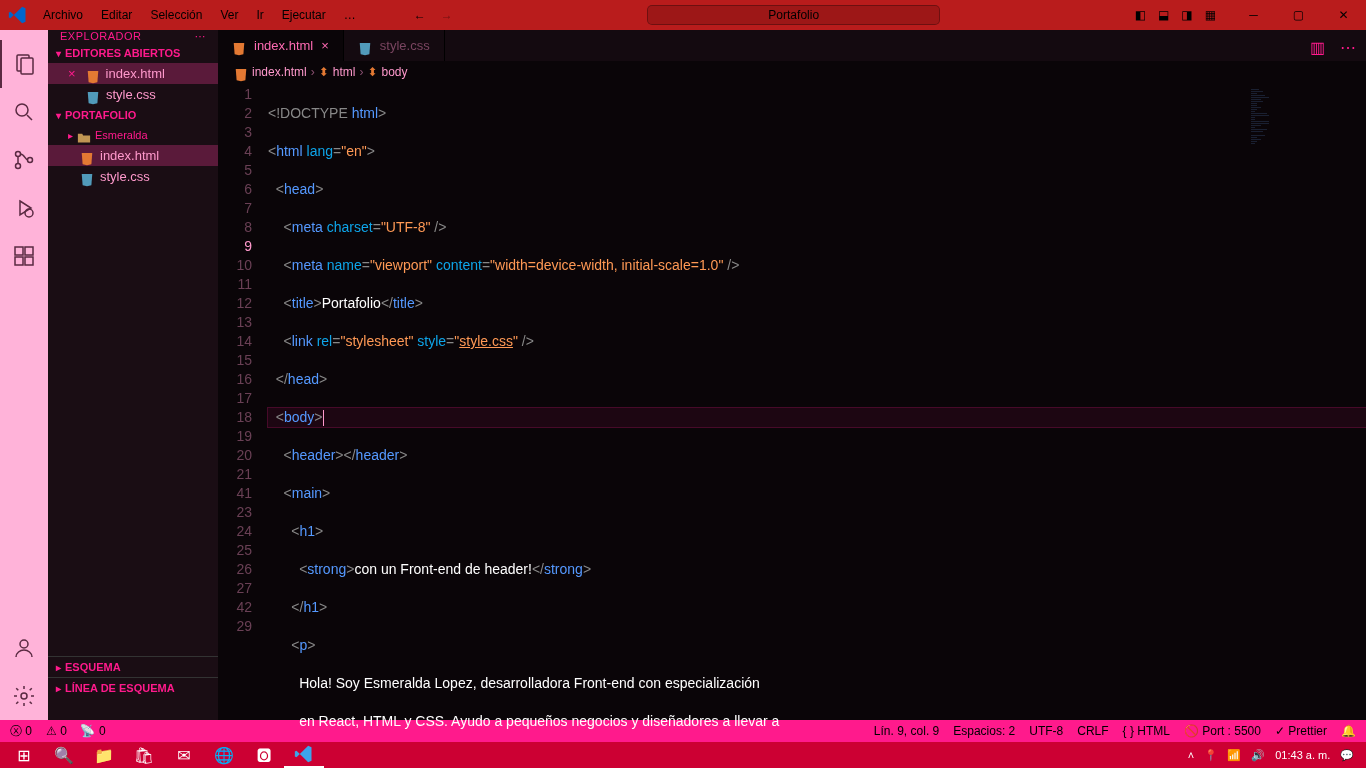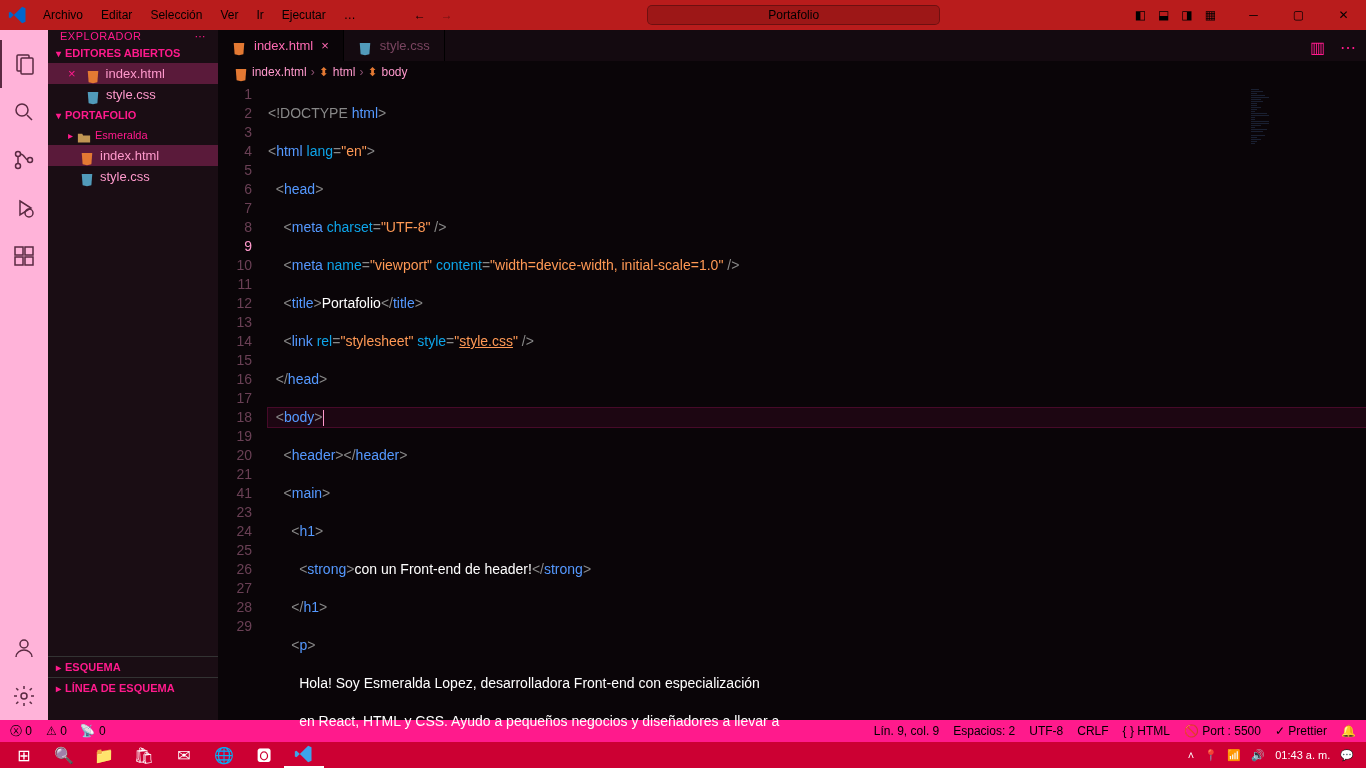--- a/index.html
+++ b/index.html
@@ -304,21 +304,21 @@
           <div class="ln">18</div>
           <div class="ln">19</div>
           <div class="ln">20</div>
           <div class="ln">21</div>
           <div class="ln">41</div>
           <div class="ln">23</div>
           <div class="ln">24</div>
           <div class="ln">25</div>
           <div class="ln">26</div>
           <div class="ln">27</div>
-          <div class="ln">28</div>
+          <div class="ln">42</div>
           <div class="ln">29</div>
       </div>
       <div class="code">
 <div class="line"><span class="c-bracket">&lt;</span><span class="c-doctype">!DOCTYPE</span><span class="c-tag"> html</span><span class="c-bracket">&gt;</span></div>
 <div class="line"><span class="c-bracket">&lt;</span><span class="c-tag">html</span><span class="c-attr"> lang</span><span class="c-bracket">=</span><span class="c-string">"en"</span><span class="c-bracket">&gt;</span></div>
 <div class="line">  <span class="c-bracket">&lt;</span><span class="c-tag">head</span><span class="c-bracket">&gt;</span></div>
 <div class="line">    <span class="c-bracket">&lt;</span><span class="c-tag">meta</span><span class="c-attr"> charset</span><span class="c-bracket">=</span><span class="c-string">"UTF-8"</span><span class="c-bracket"> /&gt;</span></div>
 <div class="line">    <span class="c-bracket">&lt;</span><span class="c-tag">meta</span><span class="c-attr"> name</span><span class="c-bracket">=</span><span class="c-string">"viewport"</span><span class="c-attr"> content</span><span class="c-bracket">=</span><span class="c-string">"width=device-width, initial-scale=1.0"</span><span class="c-bracket"> /&gt;</span></div>
 <div class="line">    <span class="c-bracket">&lt;</span><span class="c-tag">title</span><span class="c-bracket">&gt;</span><span class="c-text">Portafolio</span><span class="c-bracket">&lt;/</span><span class="c-tag">title</span><span class="c-bracket">&gt;</span></div>
 <div class="line">    <span class="c-bracket">&lt;</span><span class="c-tag">link</span><span class="c-attr"> rel</span><span class="c-bracket">=</span><span class="c-string">"stylesheet"</span><span class="c-attr"> style</span><span class="c-bracket">=</span><span class="c-string">"<span class="c-underline">style.css</span>"</span><span class="c-bracket"> /&gt;</span></div>

